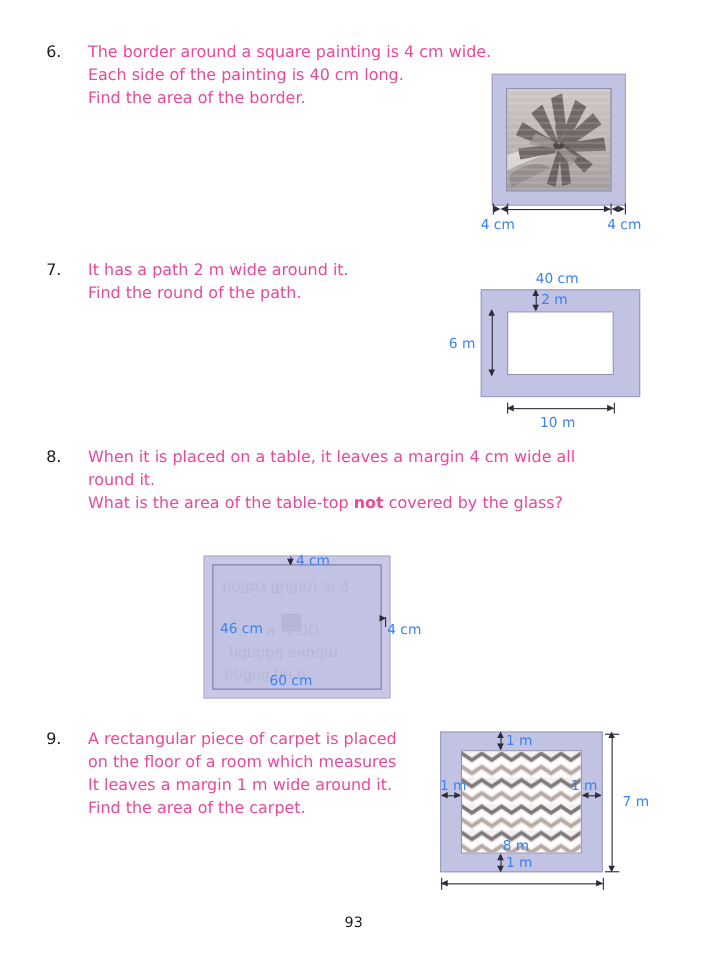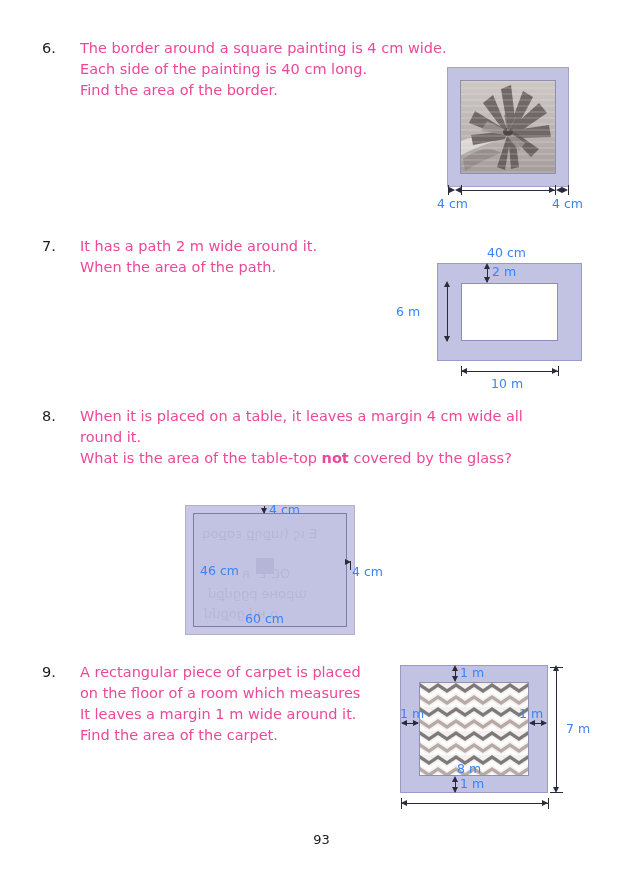--- a/index.html
+++ b/index.html
@@ -243,40 +243,40 @@
 
     <div class="dimlabel" style="left:437px; top:197px;">4 cm</div>
     <div class="dimlabel" style="left:487px; top:207px;margin-top:39px;">40 cm</div>
     <div class="dimlabel" style="left:552px; top:197px;">4 cm</div>
   </div>
 
   <div class="qblock" style="left:42px; top:236px;">
     <div class="qnum">7.</div>
     <div class="qtext">
       <span class="line">It has a path 2 m wide around it.</span>
-      <span class="line">When the area of the path.</span>
+      <span class="line">Find the round of the path.</span>
     </div>
   </div>
 
   <div class="fig" id="fig7" style="left:437px; top:263px; width:145px; height:98px;">
     <div class="lav" style="left:0; top:0; width:145px; height:98px;"></div>
     <div class="whiteinner" style="left:24px; top:20px; width:97px; height:58px;"></div>
   </div>
 
   <div class="fig">
 
     <div class="vline" style="left:487px; top:265px; height:17px;"></div>
     <div class="ar ar-u" style="left:483.5px; top:263px;"></div>
     <div class="ar ar-d" style="left:483.5px; top:277px;"></div>
     <div class="dimlabel" style="left:492px; top:265px;">2 m</div>
 
     <div class="vline" style="left:447px; top:283px; height:58px;"></div>
     <div class="ar ar-u" style="left:443.5px; top:281px;"></div>
     <div class="ar ar-d" style="left:443.5px; top:336px;"></div>
-    <div class="dimlabel" style="left:396px; top:305px;text-align:right;">6 m</div>
+    <div class="dimlabel" style="left:408px; top:305px;text-align:right;">6 m</div>
 
     <div class="hline" style="left:461px; top:371px; width:97px;"></div>
     <div class="ar ar-l" style="left:461px; top:367.5px;"></div>
     <div class="ar ar-r" style="left:552px; top:367.5px;"></div>
     <div class="tick-v" style="left:461px; top:366px; height:10px;"></div>
     <div class="tick-v" style="left:558px; top:366px; height:10px;"></div>
     <div class="dimlabel" style="left:491px; top:377px;">10 m</div>
   </div>
 
   <div class="qblock" style="left:42px; top:406px;">

